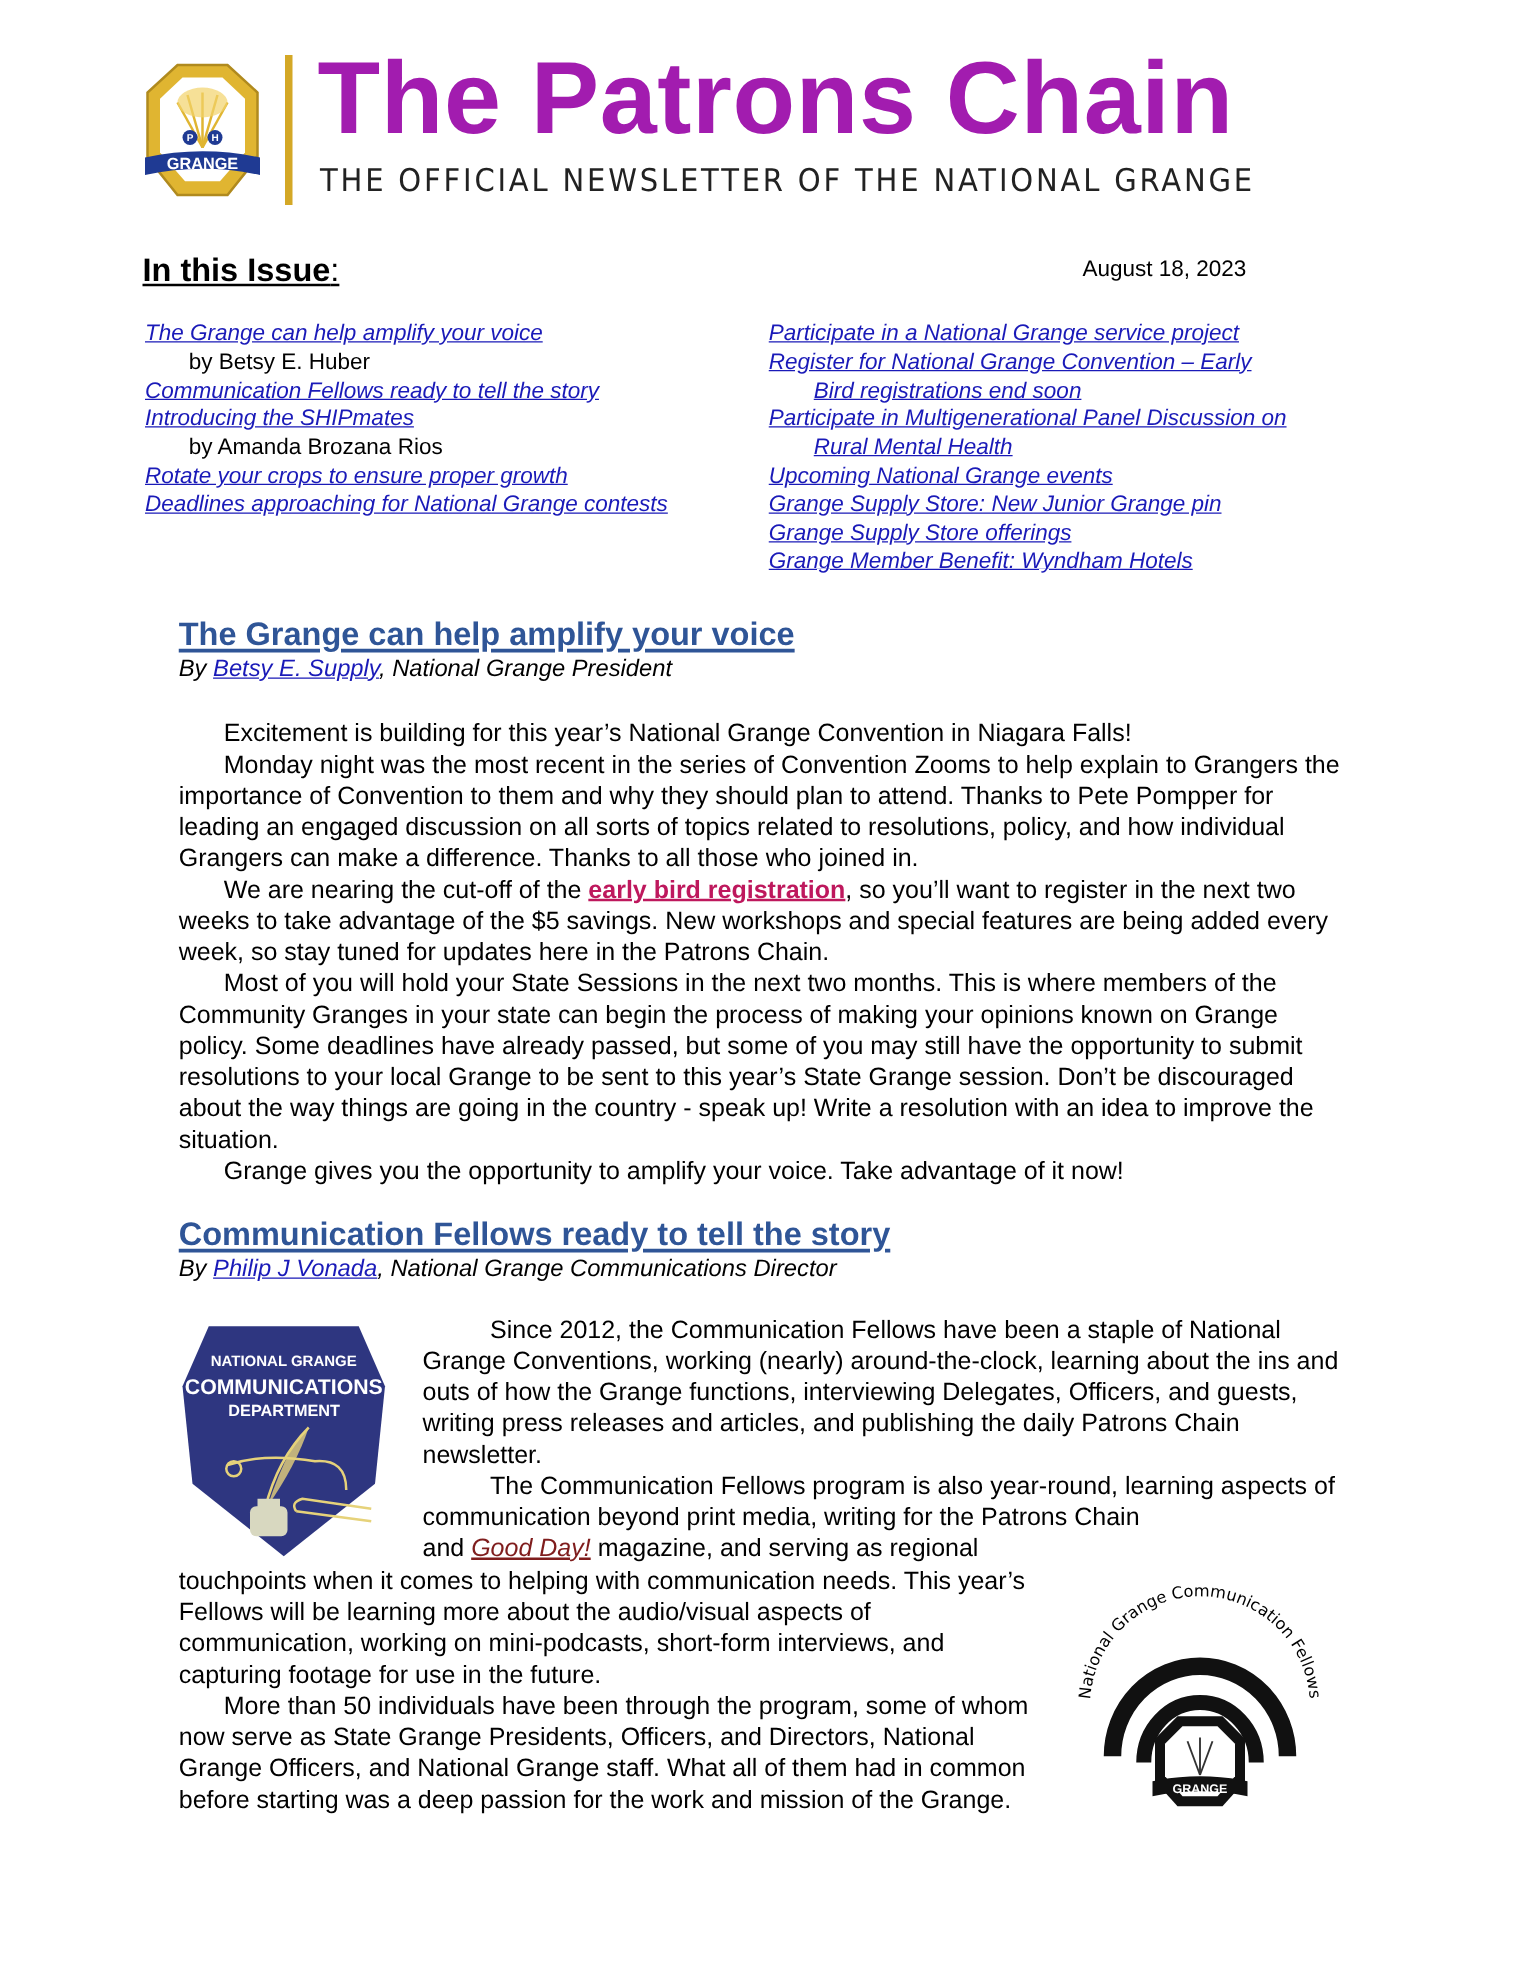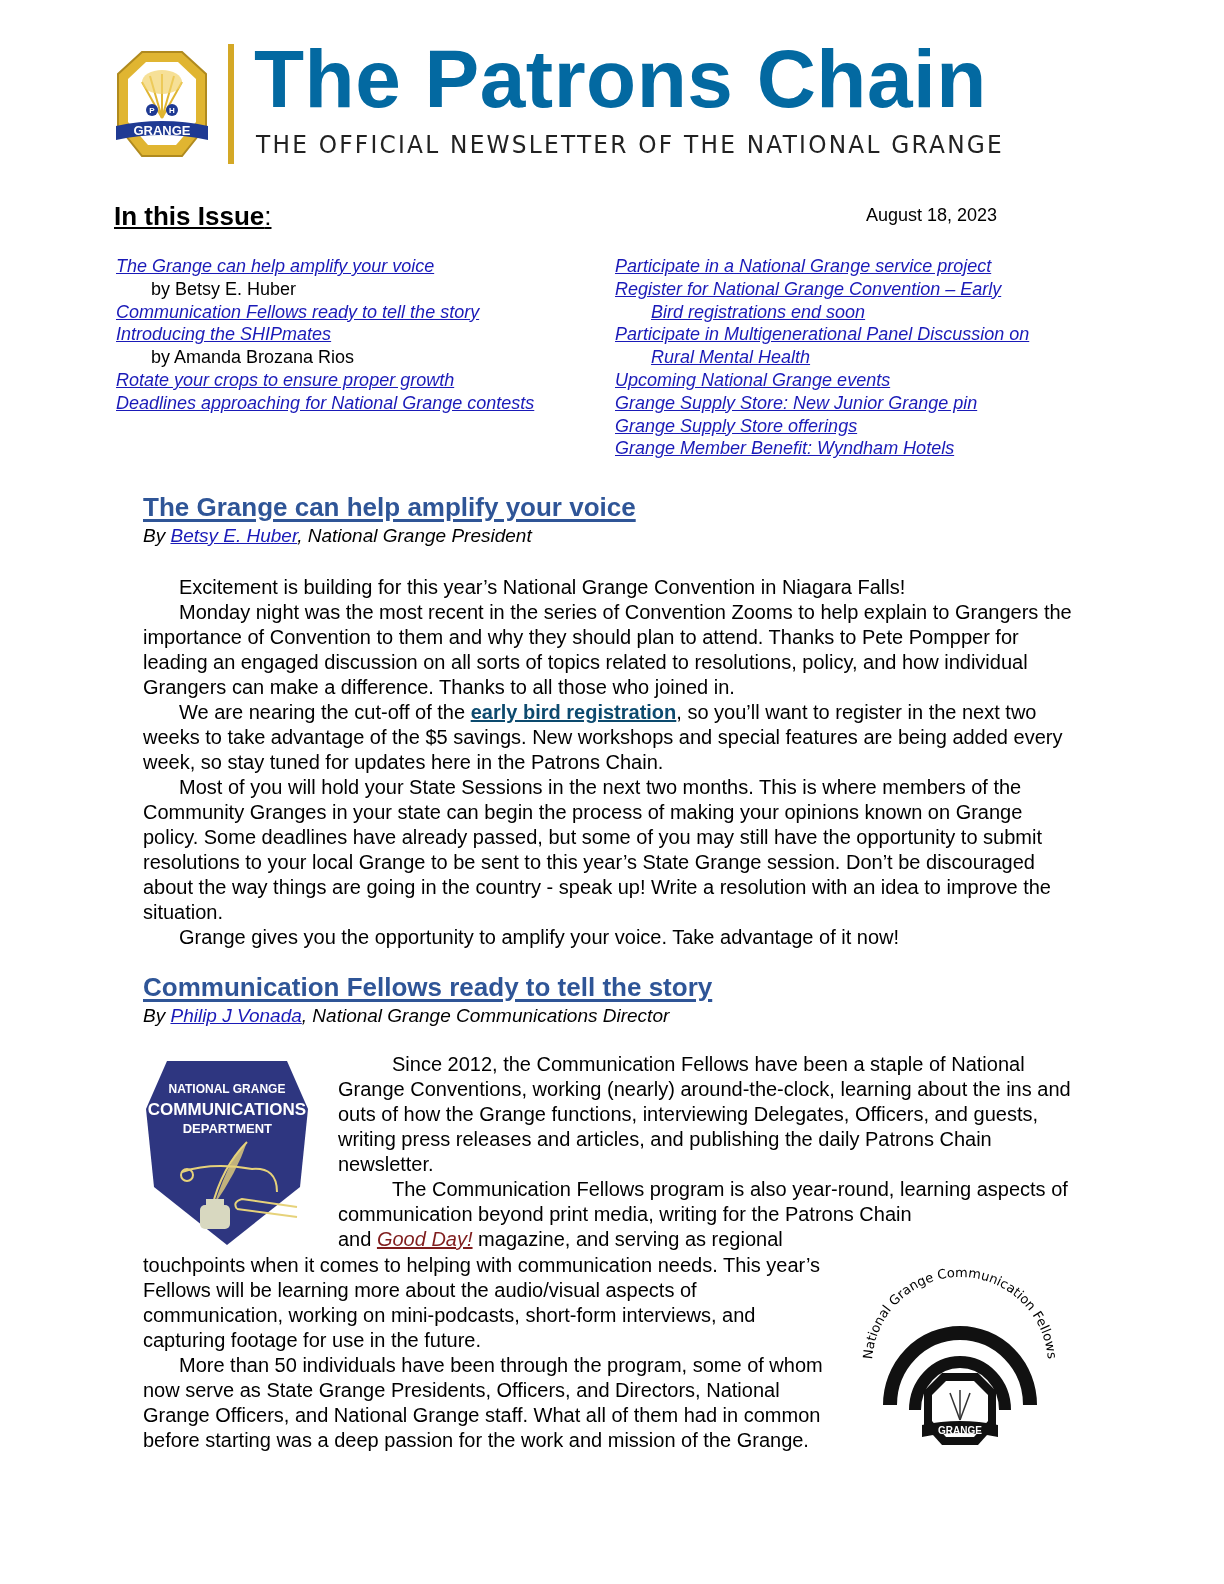--- a/index.html
+++ b/index.html
@@ -2,21 +2,21 @@
 <html><head>
 <meta charset="utf-8">
 <style>
   html, body { margin: 0; padding: 0; background: #ffffff; }
   body { width: 1224px; height: 1584px; position: relative; overflow: hidden; font-family: "Liberation Sans", sans-serif; color: #000; }
   .abs { position: absolute; }
 
   
   .masthead-logo { left: 112px; top: 48px; width: 100px; height: 110px; }
   .masthead-bar { left: 228px; top: 44px; width: 6px; height: 120px; background: #d4a826; }
-  .masthead-title { left: 254px; top: 38px; font-size: 82px; font-weight: bold; color: #0369a1; letter-spacing: 0.5px; line-height: 1; white-space: nowrap; }
+  .masthead-title { left: 254px; top: 38px; font-size: 82px; font-weight: bold; color: #a21caf; letter-spacing: 0.5px; line-height: 1; white-space: nowrap; }
   .masthead-sub { left: 256px; top: 130px; font-size: 25px; color: #222; letter-spacing: 2.4px; white-space: nowrap; font-family: "DejaVu Sans", sans-serif; transform: scaleX(0.93); transform-origin: left; }
 
   
   .issue-heading { left: 114px; top: 201px; font-size: 26px; font-weight: bold; text-decoration: underline; white-space: nowrap; }
   .issue-heading .colon { font-weight: normal; }
   .issue-date { left: 866px; top: 205px; font-size: 18px; white-space: nowrap; }
 
   .toc { font-size: 18px; line-height: 22.8px; white-space: nowrap; }
   .toc-left { left: 116px; top: 255px; }
   .toc-right { left: 615px; top: 255px; }
@@ -25,21 +25,21 @@
   .toc .by { display: block; padding-left: 35px; }
   .toc .by.wide { padding-left: 41px; }
 
   
   .art-title { font-size: 26px; font-weight: bold; color: #2f5597; text-decoration: underline; text-decoration-thickness: 3px; text-underline-offset: 3px; white-space: nowrap; }
   .byline { font-size: 19px; font-style: italic; white-space: nowrap; }
   .byline a { color: #1a1ab8; text-decoration: underline; }
 
   .body-text { font-size: 20px; line-height: 25px; text-align: left; }
   .body-text p { margin: 0; text-indent: 36px; }
-  .body-text a.bold-link { color: #0c4a6e; font-weight: bold; text-decoration: underline; }
+  .body-text a.bold-link { color: #be185d; font-weight: bold; text-decoration: underline; }
   .body-text a.it-link { color: #7f1d1d; font-style: italic; text-decoration: underline; margin-top: 20px; }
 
   .a1-title { left: 143px; top: 492px; }
   .a1-by { left: 143px; top: 525px; }
   .a1-body { left: 143px; top: 575px; width: 940px; }
 
   .a2-title { left: 143px; top: 972px; }
   .a2-by { left: 143px; top: 1005px; }
   .a2-logo { left: 142px; top: 1057px; width: 170px; height: 190px; }
   .a2-body-top { left: 338px; top: 1052px; width: 740px; }
@@ -93,21 +93,21 @@
   <a>Participate in Multigenerational Panel Discussion on</a>
   <a class="cont">Rural Mental Health</a>
   <a>Upcoming National Grange events</a>
   <a>Grange Supply Store: New Junior Grange pin</a>
   <a>Grange Supply Store offerings</a>
   <a>Grange Member Benefit: Wyndham Hotels</a>
 </div>
 
 <div class="abs art-title a1-title">The Grange can help amplify your voice</div>
 <div class="abs byline a1-by">
-  <span>By </span><a>Betsy E. Huber</a><span>, National Grange President</span>
+  <span>By </span><a>Betsy E. Supply</a><span>, National Grange President</span>
 </div>
 <div class="abs body-text a1-body">
   <p>Excitement is building for this year’s National Grange Convention in Niagara Falls!</p>
   <p>Monday night was the most recent in the series of Convention Zooms to help explain to Grangers the importance of Convention to them and why they should plan to attend. Thanks to Pete Pompper for leading an engaged discussion on all sorts of topics related to resolutions, policy, and how individual Grangers can make a difference. Thanks to all those who joined in.</p>
   <p><span>We are nearing the cut-off of the </span><a class="bold-link">early bird registration</a><span>, so you’ll want to register in the next two weeks to take advantage of the $5 savings. New workshops and special features are being added every week, so stay tuned for updates here in the Patrons Chain.</span></p>
   <p>Most of you will hold your State Sessions in the next two months. This is where members of the Community Granges in your state can begin the process of making your opinions known on Grange policy. Some deadlines have already passed, but some of you may still have the opportunity to submit resolutions to your local Grange to be sent to this year’s State Grange session. Don’t be discouraged about the way things are going in the country - speak up! Write a resolution with an idea to improve the situation.</p>
   <p>Grange gives you the opportunity to amplify your voice. Take advantage of it now!</p>
 </div>
 
 <div class="abs art-title a2-title">Communication Fellows ready to tell the story</div>

